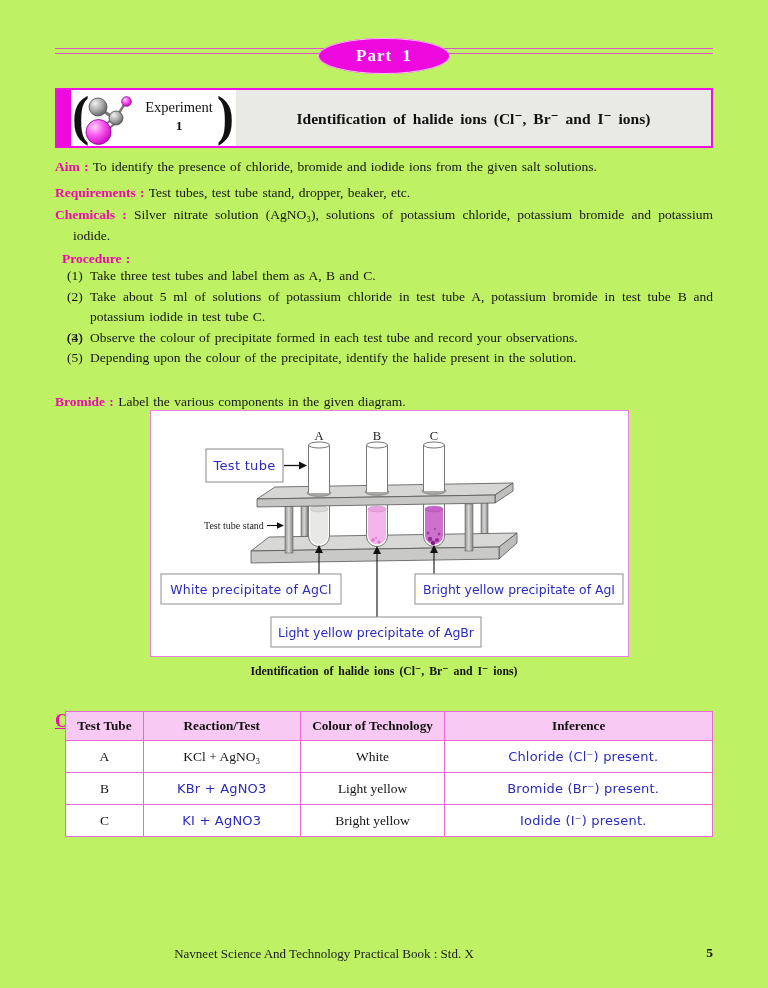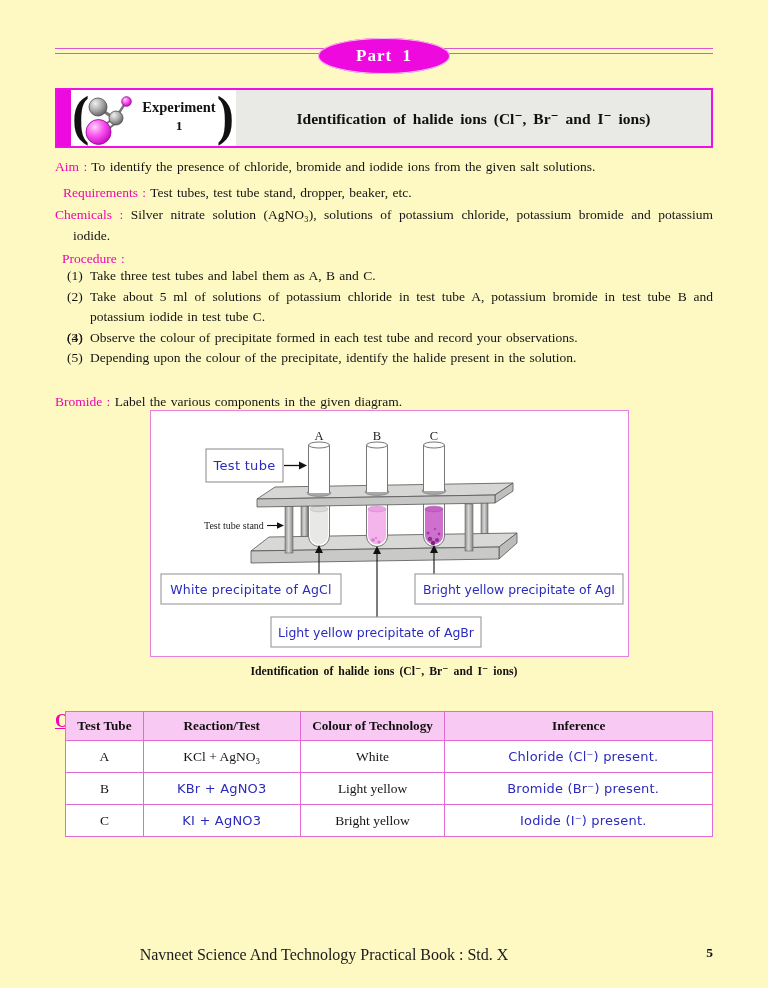--- a/index.html
+++ b/index.html
@@ -1,17 +1,17 @@
 <!DOCTYPE html>
 <html><head>
 <meta charset="utf-8">
 <style>
   * { margin:0; padding:0; box-sizing:border-box; }
   body { background:#ffffff; font-family:"Liberation Serif","DejaVu Serif",serif; }
-  .page { position:relative; width:768px; height:988px; background:#fef9c3; overflow:hidden; }
+  .page { position:relative; width:768px; height:988px; background:#bef264; overflow:hidden; }
 
   
   .part-banner { position:absolute; top:38px; left:55px; width:658px; height:37px; }
   .part-rules { position:absolute; top:10px; left:0; right:0; height:6px;
                 border-top:1.6px solid #dd55cc; border-bottom:1.6px solid #dd55cc; }
   .part-ellipse { position:absolute; left:50%; top:0; transform:translateX(-50%);
                   width:132px; height:36px; background:#ee0ade; border-radius:50%;
                   display:flex; align-items:center; justify-content:center;
                   box-shadow:0 0 0 1px #f9c0f2 inset; }
   .part-ellipse span { color:#ffffff; font-weight:bold; font-size:17px; letter-spacing:1px; word-spacing:5px; }
@@ -19,30 +19,30 @@
   
   .exp-box { position:absolute; top:88px; left:55px; width:658px; height:60px;
              border:2px solid #ef10e4; display:flex; background:#e9e9e6; }
   .exp-strip { width:14px; background:#ee0ade; flex:none; }
   .exp-badge { position:relative; width:165px; flex:none; background:#ffffff; }
   .paren { position:absolute; top:50%; transform:translateY(-54%) scaleY(1.05);
            font-size:52px; font-weight:bold; color:#111; font-family:"Liberation Serif",serif; }
   .paren-l { left:1px; } .paren-r { right:2px; }
   .exp-mol { position:absolute; left:13px; top:3px; }
   .exp-text { position:absolute; left:60px; top:9px; width:96px; text-align:center; }
-  .exp-text .l1 { font-weight:bold; font-size:14.5px; color:#111; display:block; }
+  .exp-text .l1 { font-weight:normal; font-size:14.5px; color:#111; display:block; }
   .exp-text .l2 { font-weight:bold; font-size:13.5px; color:#111; display:block; margin-top:2px; }
   .exp-title-area { flex:1; display:flex; align-items:center; justify-content:center; }
   .exp-title { font-weight:bold; font-size:15.5px; color:#101010; word-spacing:3px;
                font-family:"Liberation Serif","DejaVu Serif",serif; }
 
   
   .bodytext { position:absolute; left:55px; width:658px; font-size:13.5px; color:#141414;
               line-height:20.5px; text-align:justify; word-spacing:1px; }
-  .lbl { color:#ee08ad; font-weight:normal; }
+  .lbl { color:#ee08ad; font-weight:bold; }
   .hang { padding-left:18px; text-indent:-18px; }
   .steps { position:absolute; left:55px; width:658px; list-style:none; }
   .steps li { position:relative; padding-left:35px; font-size:13.5px; color:#141414;
               line-height:20.6px; text-align:justify; word-spacing:1px; }
   .steps li .num { position:absolute; left:12px; }
 
   
   .diagram-box { position:absolute; top:410px; left:150px; width:479px; height:247px;
                  border:1.5px solid #ea80de; background:#ffffff; }
   .hand, .handsvg { font-family:"DejaVu Sans","Liberation Sans",sans-serif; color:#2b2bbd; }
@@ -55,21 +55,21 @@
   table.obs { position:absolute; top:711px; left:65px; width:648px; border-collapse:collapse; }
   table.obs th, table.obs td { border:1.4px solid #e36ad2; }
   table.obs th { background:#f8c9f2; font-size:13.2px; font-weight:bold; color:#111;
                  height:29px; text-align:center; font-family:"Liberation Serif","DejaVu Serif",serif; }
   table.obs td { height:32px; font-size:13.5px; color:#141414; text-align:center; background:#fff; }
   td.inference { text-align:left; padding-left:9px;margin-top:46px; }
   td .hand { font-size:13px; letter-spacing:0.2px; }
 
   
   .footer-text { position:absolute; top:946px; left:0; width:648px; text-align:center;
-                 font-size:16px; color:#1a1a1a; }
+                 font-size:13px; color:#1a1a1a; }
   .footer-page { position:absolute; top:945px; right:55px; font-size:13.5px; font-weight:bold; color:#111; }
 </style>
 </head>
 <body>
 
 <div class="page">
 
   <div class="part-banner">
     <div class="part-rules"></div>
     <div class="part-ellipse">
@@ -112,21 +112,21 @@
     <div class="exp-title-area">
       <span class="exp-title">Identification of halide ions (Cl⁻, Br⁻ and I⁻ ions)</span>
     </div>
   </div>
 
   <p class="bodytext" style="top:157px;">
     <span class="lbl">Aim :</span>
     <span>To identify the presence of chloride, bromide and iodide ions from the given salt solutions.</span>
   </p>
 
-  <p class="bodytext" style="top:183px;margin-left:8px;">
+  <p class="bodytext" style="top:183px;">
     <span class="lbl">Requirements :</span>
     <span>Test tubes, test tube stand, dropper, beaker, etc.</span>
   </p>
 
   <p class="bodytext hang" style="top:205px;">
     <span class="lbl">Chemicals :</span>
     <span>Silver nitrate solution (AgNO₃), solutions of potassium chloride, potassium bromide and potassium iodide.</span>
   </p>
 
   <p class="bodytext" style="top:249px;margin-left:7px;">

